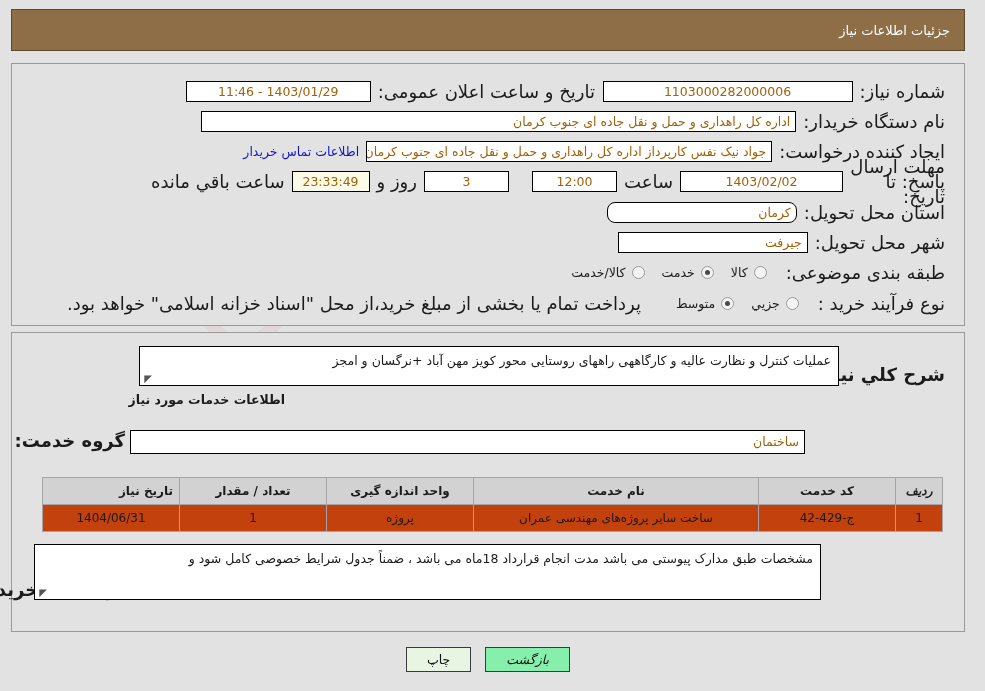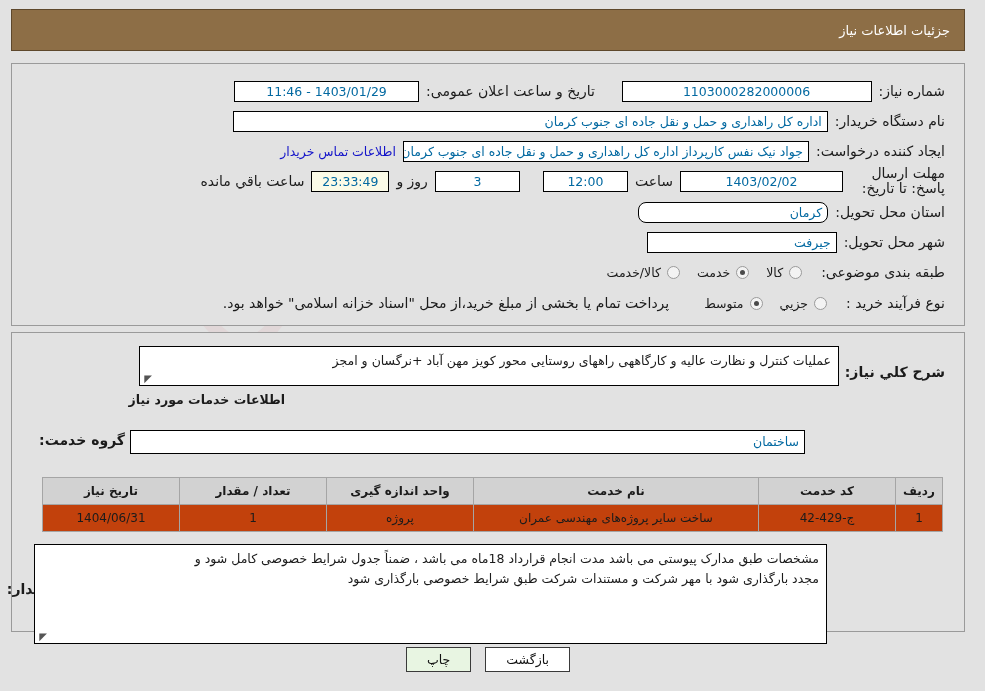--- a/index.html
+++ b/index.html
@@ -70,31 +70,31 @@
     position: absolute;
     display: flex;
     align-items: center;
     gap: 7px;
     height: 22px;
     font-size: 12.5px;
     color: #1b1b1b;
     white-space: nowrap;
     z-index: 2;
   }
-  .lbl { color: #1b1b1b; font-size: 14px; }
+  .lbl { color: #1b1b1b; font-size: 18px; }
   .lbl.b { font-weight: bold; }
 
   .fld {
     background: #ffffff;
     border: 1px solid #000000;
     box-sizing: border-box;
     height: 21px;
     line-height: 19px;
     font-size: 12.5px;
-    color: #0369a1;
+    color: #a16207;
     padding: 0 5px;
     overflow: hidden;
     text-overflow: clip;
     white-space: nowrap;
     direction: rtl;
   }
   .fld.center { text-align: center; }
   .fld.right  { text-align: right; }
   .fld.timer  { background: #fbfbe7; text-align: center; font-size: 12.5px; }
 
@@ -201,21 +201,21 @@
   }
   .btn {
     border: 1px solid #3a3a3a;
     font-size: 12.5px;
     padding: 3px 20px;
     cursor: pointer;
     color: #111;
     font-family: inherit;
     line-height: 17px;
   }
-  .btn.back  { background: #ffffff; }
+  .btn.back  { background: #86efac; font-style: italic; }
   .btn.print { background: #e8f5e2; }
 </style>
 </head>
 <body>
 
 <div id="page">
 
   <svg class="watermark" viewBox="0 0 640 170">
     <g opacity="0.30">
       <path d="M30 18 L120 18 L120 95 Q120 130 75 152 Q30 130 30 95 Z" fill="none" stroke="#d9a2a6" stroke-width="13"></path>
@@ -315,46 +315,45 @@
   <div class="sect" style="top:392px; right:700px;">اطلاعات خدمات مورد نیاز</div>
 
   <div class="row" style="top:429px; right:860px;">
     <span class="lbl b">گروه خدمت:</span>
   </div>
   <div class="fld right" style="position:absolute; top:430px; right:180px; left:139px; height:24px; line-height:22px; z-index:2;">ساختمان</div>
 
   <table class="tbl" style="top:477px; right:42px; width:901px;">
     <thead>
       <tr>
-        <th style="width:34px;">ردیف</th>
+        <th style="width:34px;font-style:italic;">ردیف</th>
         <th style="width:124px;">کد خدمت</th>
         <th>نام خدمت</th>
         <th style="width:134px;margin-left:22px;">واحد اندازه گیری</th>
         <th style="width:134px;">تعداد / مقدار</th>
-        <th style="width:124px;">تاریخ نیاز</th>
+        <th style="width:124px;text-align:right;">تاریخ نیاز</th>
       </tr>
     </thead>
     <tbody>
       <tr>
         <td>1</td>
         <td>ج-429-42</td>
         <td>ساخت سایر پروژه‌های مهندسی عمران</td>
         <td>پروژه</td>
         <td>1</td>
         <td>1404/06/31</td>
       </tr>
     </tbody>
   </table>
 
   <div class="row" style="top:578px; right:860px;">
     <span class="lbl b">توضیحات خریدار:</span>
   </div>
-  <div class="ta" style="top:544px; right:158px; left:43px; height:100px;">
+  <div class="ta" style="top:544px; right:164px; left:43px; height:56px;">
     <div>مشخصات طبق مدارک پیوستی می باشد مدت انجام قرارداد 18ماه می باشد ، ضمناً جدول شرایط خصوصی کامل شود و</div>
-    <div>مجدد بارگذاری شود با مهر شرکت و مستندات شرکت طبق شرایط خصوصی بارگذاری شود</div>
     <span class="grip">◤</span>
   </div>
 
   <div class="btnbar">
     <button class="btn back">بازگشت</button>
     <button class="btn print">چاپ</button>
   </div>
 
 </div>
 

